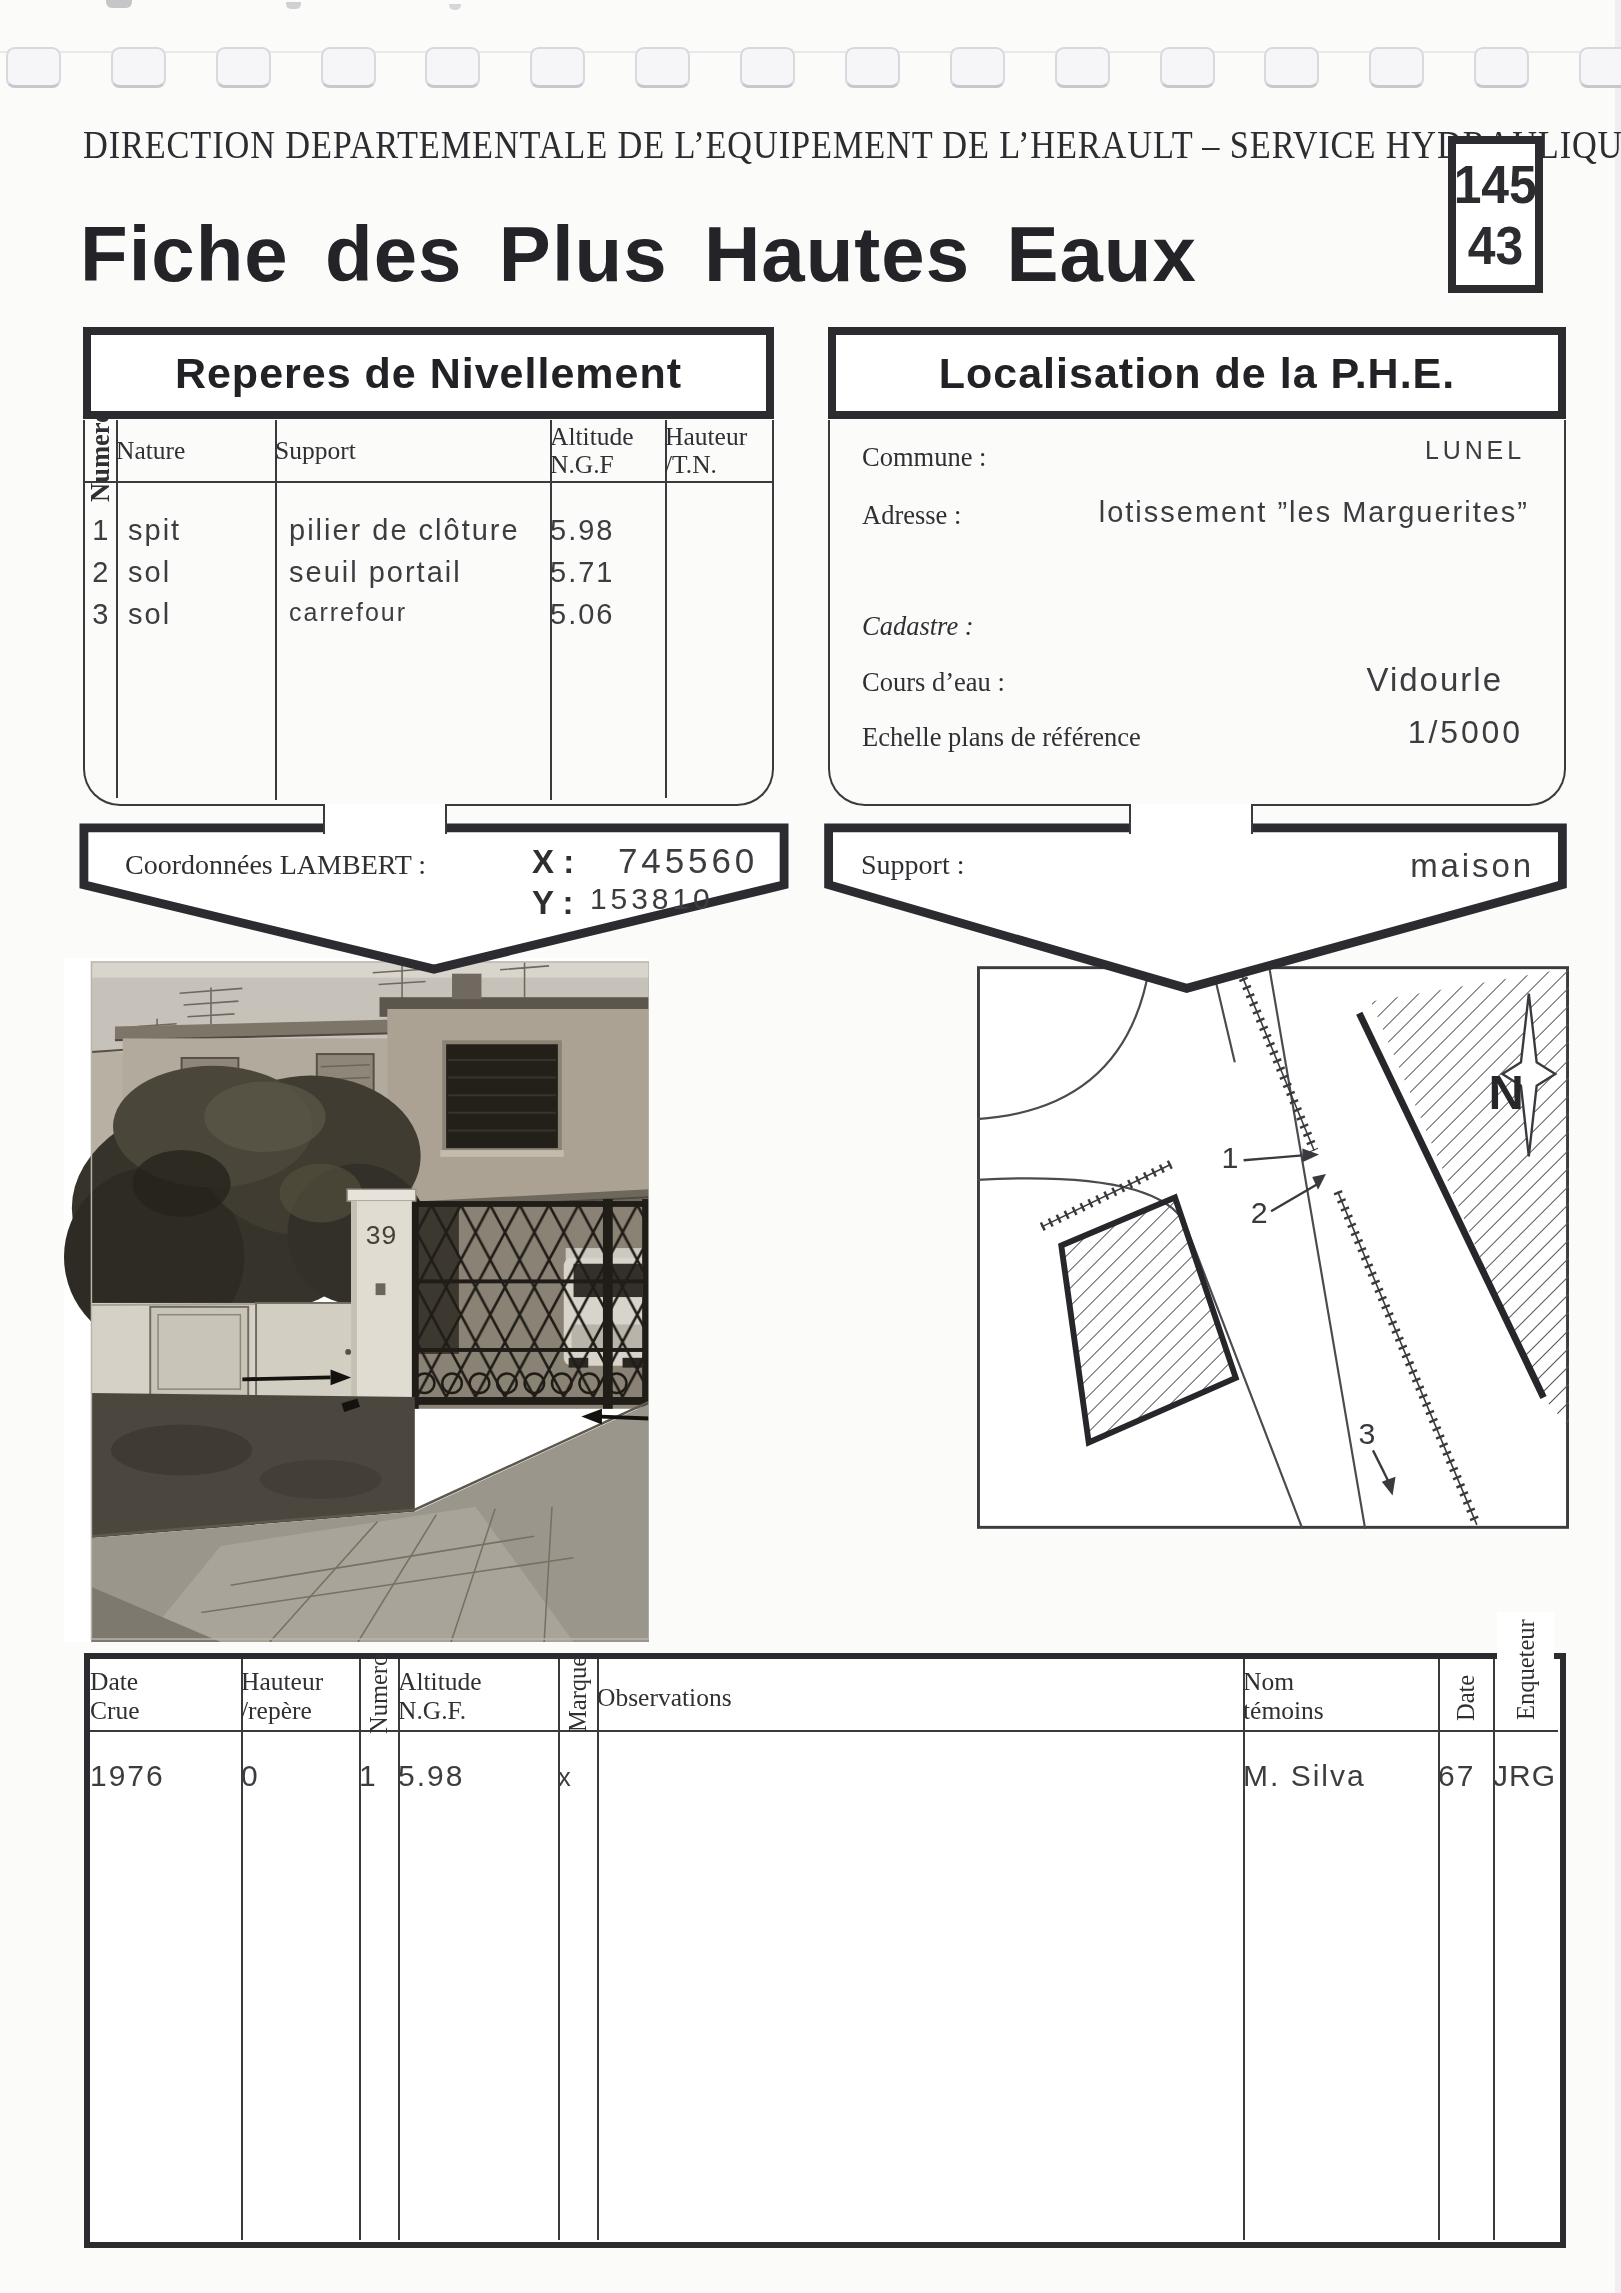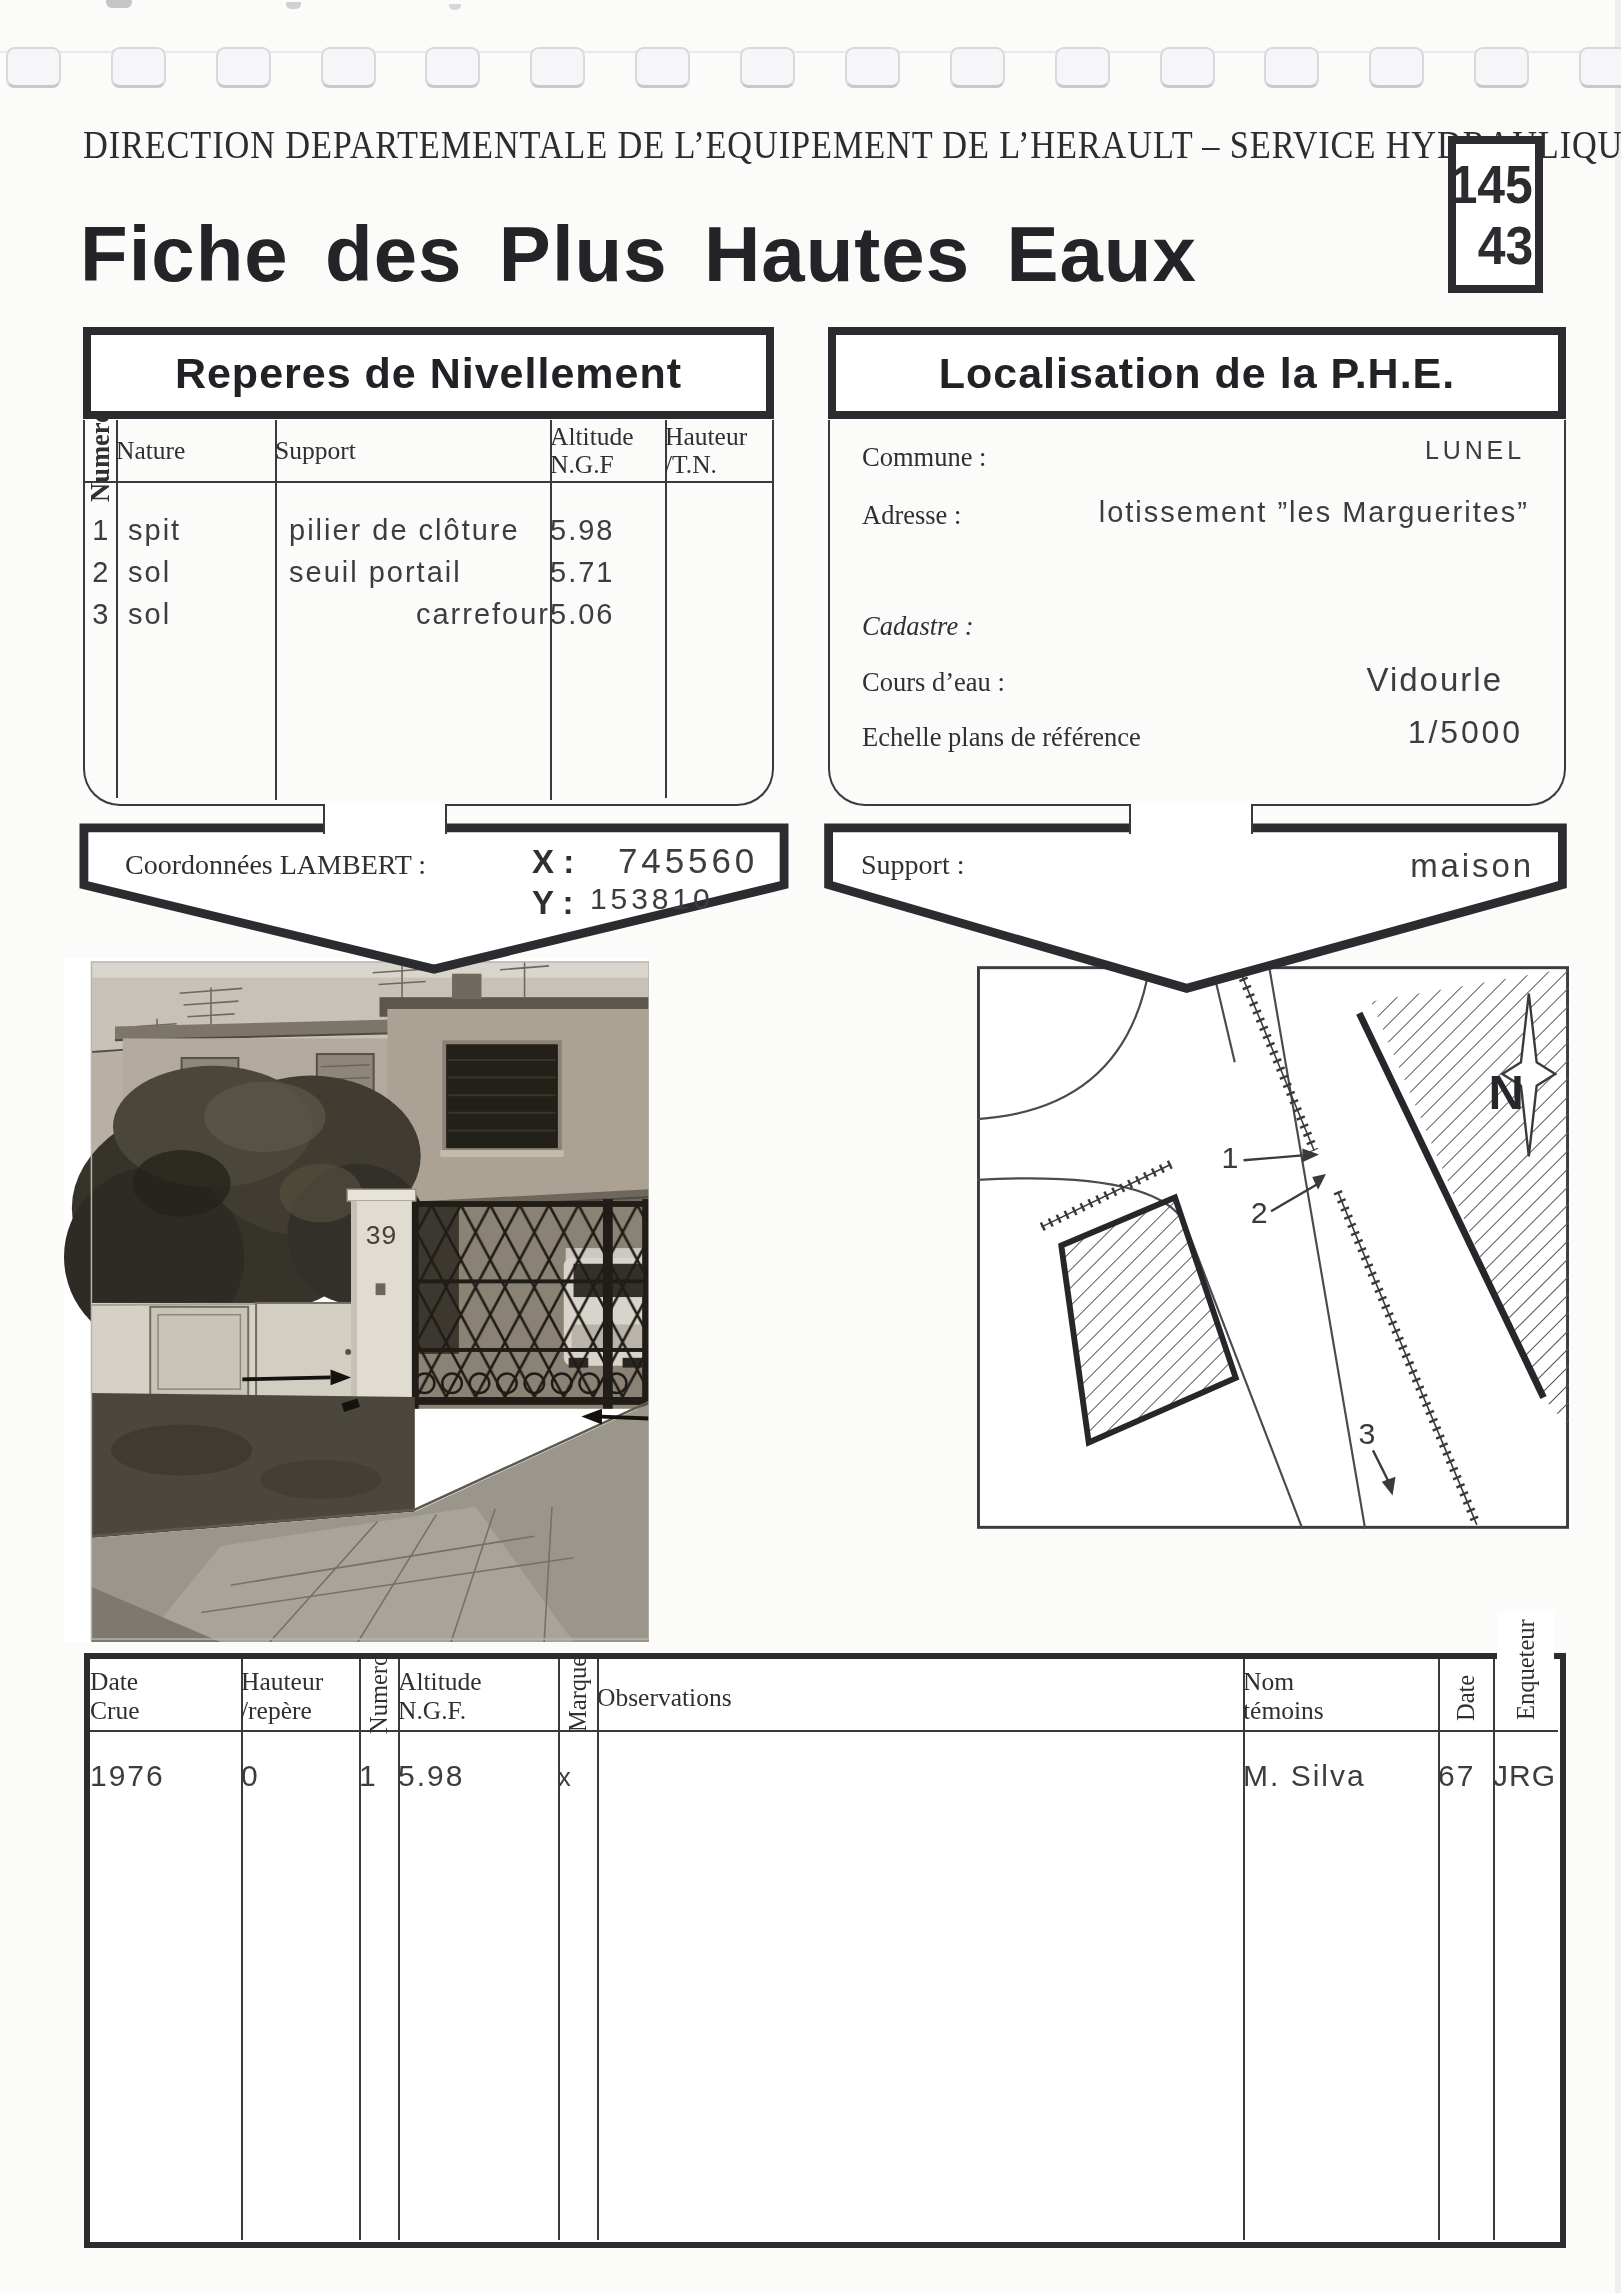--- a/index.html
+++ b/index.html
@@ -52,21 +52,21 @@
       <div class="hole" style="left: 1160px;"></div>
       <div class="hole" style="left: 1264px;"></div>
       <div class="hole" style="left: 1369px;"></div>
       <div class="hole" style="left: 1474px;"></div>
       <div class="hole" style="left: 1579px;"></div>
     </div>
 
   <div class="abs serif nowrap" style="left:83px;top:122px;font-size:39px;letter-spacing:1px;transform:scaleX(0.88);transform-origin:left center;color:#2c2c31;">DIRECTION DEPARTEMENTALE DE L’EQUIPEMENT DE L’HERAULT – SERVICE HYDRAULIQUE</div>
 
   <div class="abs" style="left:1448px;top:136px;width:95px;height:157px;border:8.8px solid #2b2b30;background:#fff;box-sizing:border-box;
-              display:flex;flex-direction:column;align-items:flex-end;justify-content:center;">
+              display:flex;flex-direction:column;align-items:center;justify-content:center;">
     <div style="font-size:53px;font-weight:bold;line-height:61px;transform:scaleX(0.94);color:#2b2b30;">145</div>
     <div style="font-size:53px;font-weight:bold;line-height:61px;transform:scaleX(0.94);color:#2b2b30;">43</div>
   </div>
 
   <div class="abs nowrap" style="left:80px;top:209px;font-size:78px;font-weight:bold;letter-spacing:1px;word-spacing:13.7px;color:#232328;">Fiche des Plus Hautes Eaux</div>
 
   <div class="banner" style="left:83px;top:327px;width:691px;height:92px;box-sizing:border-box;z-index:10;">
     <div class="banner-title" style="font-size:43px;">Reperes de Nivellement</div>
   </div>
 
@@ -99,21 +99,21 @@
     </div>
     <div>
       <div class="cell val" style="left:0;top:136px;width:25.5px;text-align:right;font-size:29px;">2</div>
       <div class="cell val" style="left:43px;top:136px;width:147px;text-align:left;font-size:29px;">sol</div>
       <div class="cell val" style="left:204px;top:136px;width:261px;text-align:left;font-size:29px;">seuil portail</div>
       <div class="cell val" style="left:465px;top:136px;width:116px;font-size:29px;">5.71</div>
     </div>
     <div>
       <div class="cell val" style="left:0;top:178px;width:25.5px;text-align:right;font-size:29px;">3</div>
       <div class="cell val" style="left:43px;top:178px;width:147px;text-align:left;font-size:29px;">sol</div>
-      <div class="cell val" style="left:204px;top:178px;width:261px;text-align:right;font-size:29px;">carrefour</div>
+      <div class="cell val" style="left:204px;top:178px;width:261px;text-align:left;font-size:25px;">carrefour</div>
       <div class="cell val" style="left:465px;top:178px;width:116px;font-size:29px;">5.06</div>
     </div>
   </div>
 
   <div class="banner" style="left:828px;top:327px;width:738px;height:92px;box-sizing:border-box;z-index:10;">
     <div class="banner-title" style="font-size:43px;">Localisation de la P.H.E.</div>
   </div>
 
   <div class="thinbox" style="left:828px;top:420px;width:738px;height:386px;box-sizing:border-box;">
     <div class="abs serif" style="left:32px;top:21.6px;font-size:26.5px;">Commune :</div>

